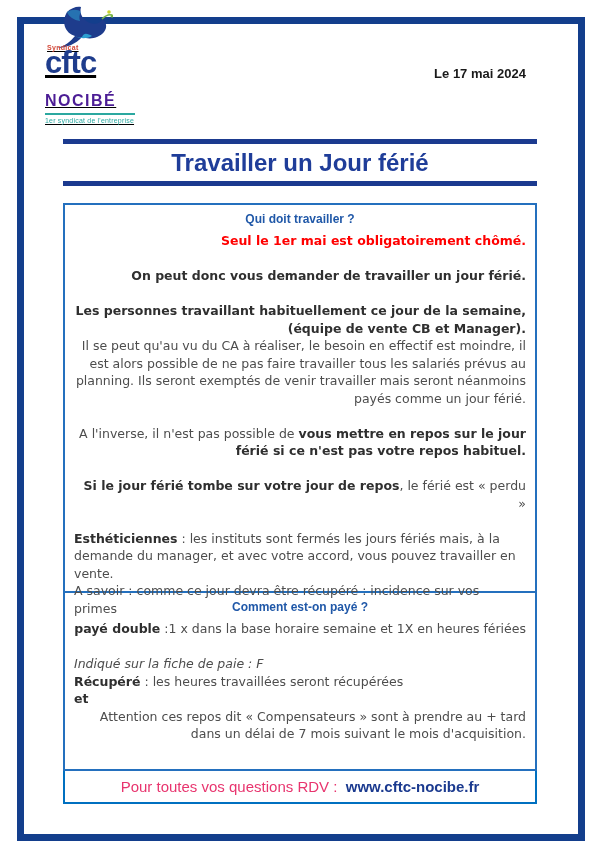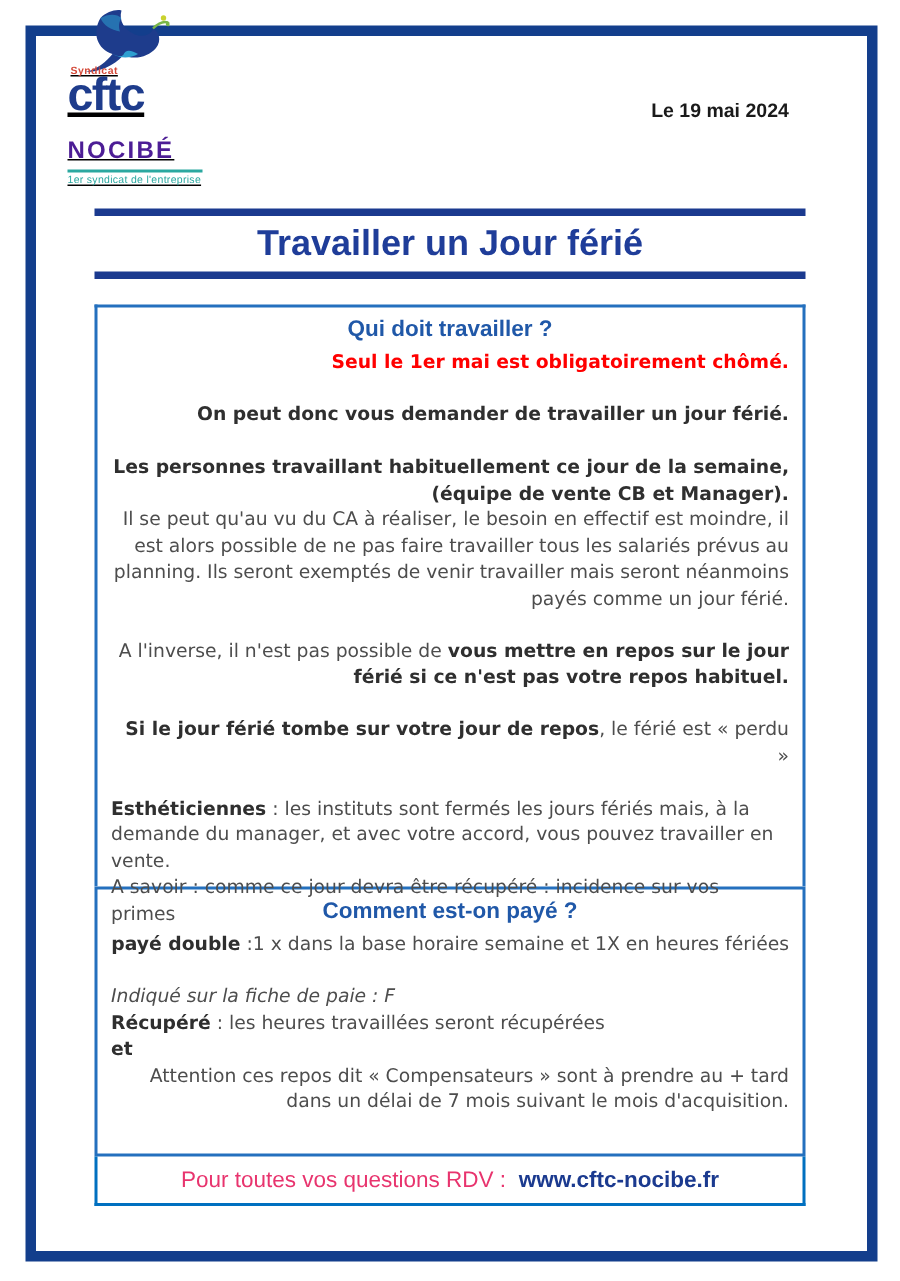--- a/index.html
+++ b/index.html
@@ -56,21 +56,21 @@
   .content-col { position:absolute; left:63px; top:203px; width:474px; }
   .box {
     border:2px solid #2470BE; background:#fff;
     padding:2px 9px 0 9px;
     font-size:12.5px; line-height:17.5px; color:#4D4D4D;
   }
   .box1 { height:388px; border-bottom:none; }
   .box2 { height:180px; }
   .section-heading {
     font-family:"Liberation Sans", sans-serif;
-    font-size:15px; font-weight:600; color:#2058A8;
+    font-size:12px; font-weight:600; color:#2058A8;
     text-align:center; line-height:25px;
   }
   .p { margin:0; }
   .mb { margin-bottom:17.5px;text-align:right; }
   .b { font-weight:bold; color:#2F2F2F; }
   .red { color:#FF0000; font-weight:bold; }
   .it { font-style:italic; }
   
   .footer-bar {
     position:absolute; left:63px; top:771px; width:474px; height:33px;
@@ -97,21 +97,21 @@
       <circle cx="58" cy="6" r="1.8" fill="#C9D22E"></circle>
       <circle cx="61" cy="10" r="1.5" fill="#7AB648"></circle>
     </svg>
     <div class="logo-syndicat">Syndicat</div>
     <div class="logo-brand">cftc</div>
     <div class="logo-company">NOCIBÉ</div>
     <div class="logo-divider"></div>
     <div class="logo-tagline">1er syndicat de l'entreprise</div>
   </div>
 
-  <div class="date">Le 19 mai 2024</div>
+  <div class="date">Le 17 mai 2024</div>
 
   <div class="title-rule-top"></div>
   <div class="page-title">Travailler un Jour férié</div>
   <div class="title-rule-bottom"></div>
 
   <div class="content-col">
 
     <div class="box box1">
       <div class="section-heading">Qui doit travailler ?</div>
       <p class="p red mb">Seul le 1er mai est obligatoirement chômé.</p>

